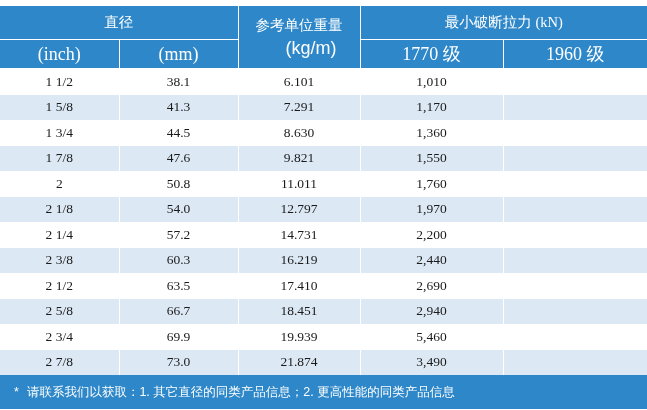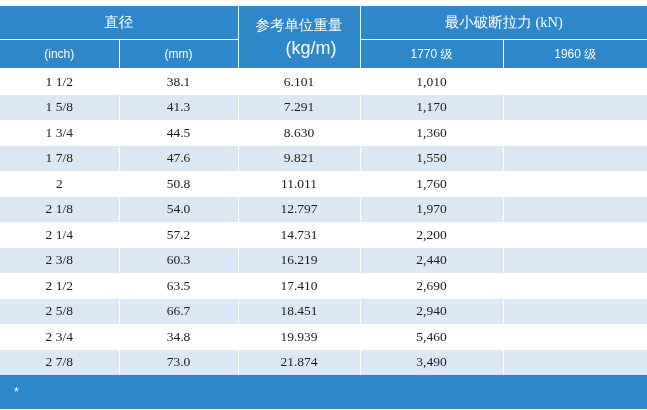--- a/index.html
+++ b/index.html
@@ -41,26 +41,26 @@
     border-bottom: 1px solid #ffffff;
     font-family: "Liberation Sans", sans-serif;
   }
   .hdr-top th:last-child {
     border-right: none;
     font-family: Liberation Serif, serif;
   }
   .hdr-sub th {
     background: #2d87c8;
     color: #ffffff;
-    font-size: 12px;
+    font-size: 18px;
     font-weight: normal;
     height: 28px;
     border-right: 1px solid #ffffff;
     border-bottom: 1px solid #ffffff;
-    font-family: Liberation Sans, sans-serif;
+    font-family: Liberation Serif, serif;
   }
   .hdr-sub th:last-child {
     border-right: none;
   }
   .body-row td {
     font-size: 13.5px;
     color: #1a1a1a;
     height: 25.5px;
     border-right: 1px solid #ffffff;
     font-family: "Liberation Serif", serif;
@@ -191,31 +191,32 @@
         </tr>
         <tr class="body-row row-tint">
           <td>2 5/8</td>
           <td>66.7</td>
           <td>18.451</td>
           <td>2,940</td>
           <td></td>
         </tr>
         <tr class="body-row row-white">
           <td>2 3/4</td>
-          <td>34.8</td>
+          <td>69.9</td>
           <td>19.939</td>
           <td>5,460</td>
           <td></td>
         </tr>
         <tr class="body-row row-tint">
           <td>2 7/8</td>
           <td>73.0</td>
           <td>21.874</td>
           <td>3,490</td>
           <td></td>
         </tr>
       </tbody>
   </table>
 
   <div class="footnote">
     <span class="star">*</span>
+    <span>请联系我们以获取：1. 其它直径的同类产品信息；2. 更高性能的同类产品信息</span>
   </div>
 </div>
 
 </body></html>

